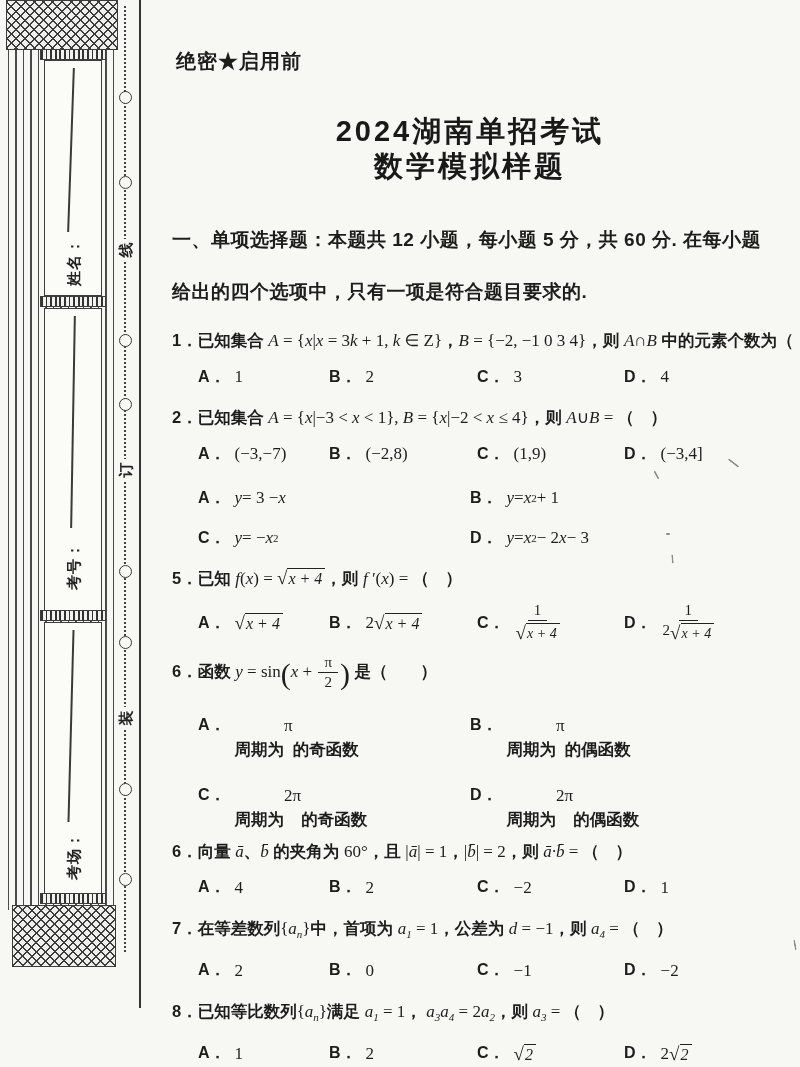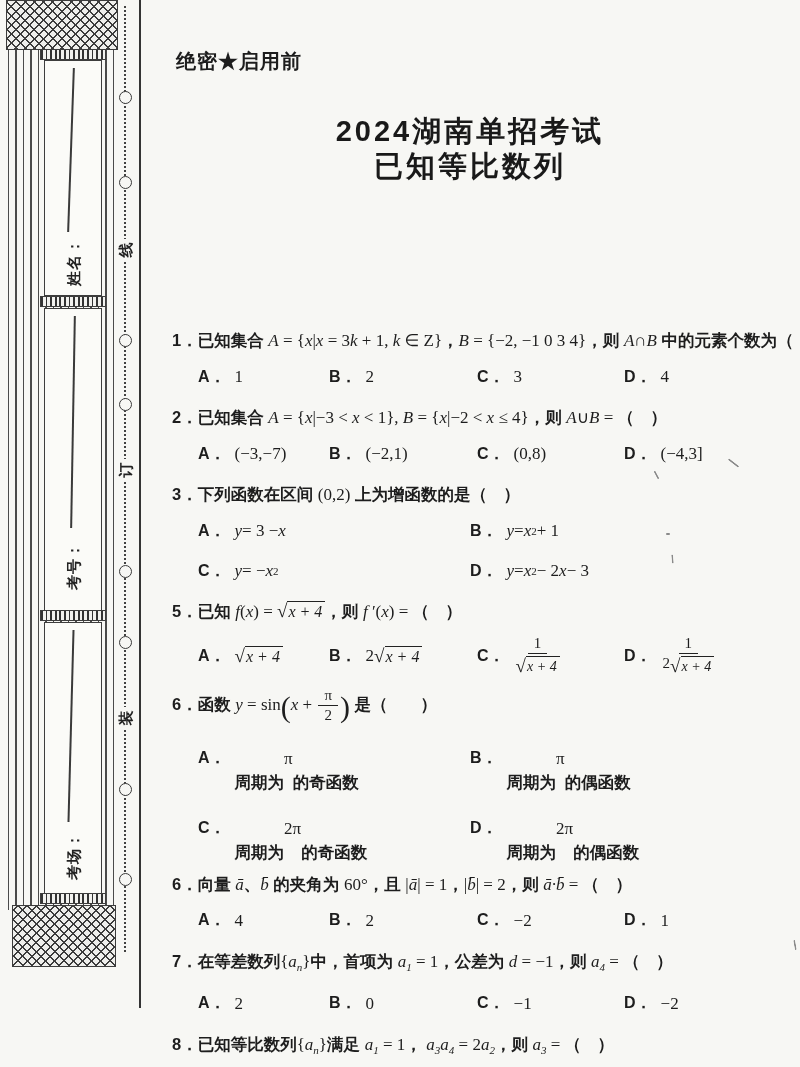--- a/index.html
+++ b/index.html
@@ -136,23 +136,25 @@
 <div class="bchar" style="top:459px">订</div>
 <div class="ring" style="top:565px"></div>
 <div class="ring" style="top:636px"></div>
 <div class="bchar" style="top:707px">装</div>
 <div class="ring" style="top:783px"></div>
 <div class="ring" style="top:873px"></div>
 <div class="solidline"></div>
 
 <div class="secrecy">绝密★启用前</div>
 <div class="title t1">2024湖南单招考试</div>
-<div class="title t2">已知等比数列</div>
+<div class="title t2">数学模拟样题</div>
 
 <div class="section">
+  <div>一、单项选择题：本题共 12 小题，每小题 5 分，共 60 分. 在每小题</div>
+  <div>给出的四个选项中，只有一项是符合题目要求的.</div>
 </div>
 
 <div class="qwrap">
     <div class="q">
       <div class="stem"><span class="s-c">1．已知集合 </span><span class="s-m">A</span><span class="s-n"> = {</span><span class="s-m">x</span><span class="s-n">|</span><span class="s-m">x</span><span class="s-n"> = 3</span><span class="s-m">k</span><span class="s-n"> + 1, </span><span class="s-m">k</span><span class="s-n"> ∈ Z}</span><span class="s-c">，</span><span class="s-m">B</span><span class="s-n"> = {−2, −1 0 3 4}</span><span class="s-c">，则 </span><span class="s-m">A</span><span class="s-n">∩</span><span class="s-m">B</span><span class="s-c"> 中的元素个数为（　）</span></div>
       <div class="orow cols4">
         <div class="opt">
           <span class="olabel">A．</span>
           <span class="ocontent">
             <span class="s-n">1</span>
@@ -183,39 +185,38 @@
       <div class="orow cols4">
         <div class="opt">
           <span class="olabel">A．</span>
           <span class="ocontent">
             <span class="s-n">(−3,−7)</span>
           </span>
         </div>
         <div class="opt">
           <span class="olabel">B．</span>
           <span class="ocontent">
-            <span class="s-n">(−2,1)</span>
-          </span>
-        </div>
-        <div class="opt">
-          <span class="olabel">C．</span>
-          <span class="ocontent">
-            <span class="s-n">(0,8)</span>
-          </span>
-        </div>
-        <div class="opt">
-          <span class="olabel">D．</span>
-          <span class="ocontent">
-            <span class="s-n">(−4,3]</span>
-          </span>
-        </div>
-      </div>
-    </div>
-    <div class="q">
-      <div class="stem"><span class="s-c">3．下列函数在区间 </span><span class="s-n">(0,2)</span><span class="s-c"> 上为增函数的是（　）</span></div>
+            <span class="s-n">(−2,8)</span>
+          </span>
+        </div>
+        <div class="opt">
+          <span class="olabel">C．</span>
+          <span class="ocontent">
+            <span class="s-n">(1,9)</span>
+          </span>
+        </div>
+        <div class="opt">
+          <span class="olabel">D．</span>
+          <span class="ocontent">
+            <span class="s-n">(−3,4]</span>
+          </span>
+        </div>
+      </div>
+    </div>
+    <div class="q">
       <div class="orow cols2">
         <div class="opt">
           <span class="olabel">A．</span>
           <span class="ocontent">
             <span class="s-m">y</span>
             <span class="s-n"> = 3 − </span>
             <span class="s-m">x</span>
           </span>
         </div>
         <div class="opt">

